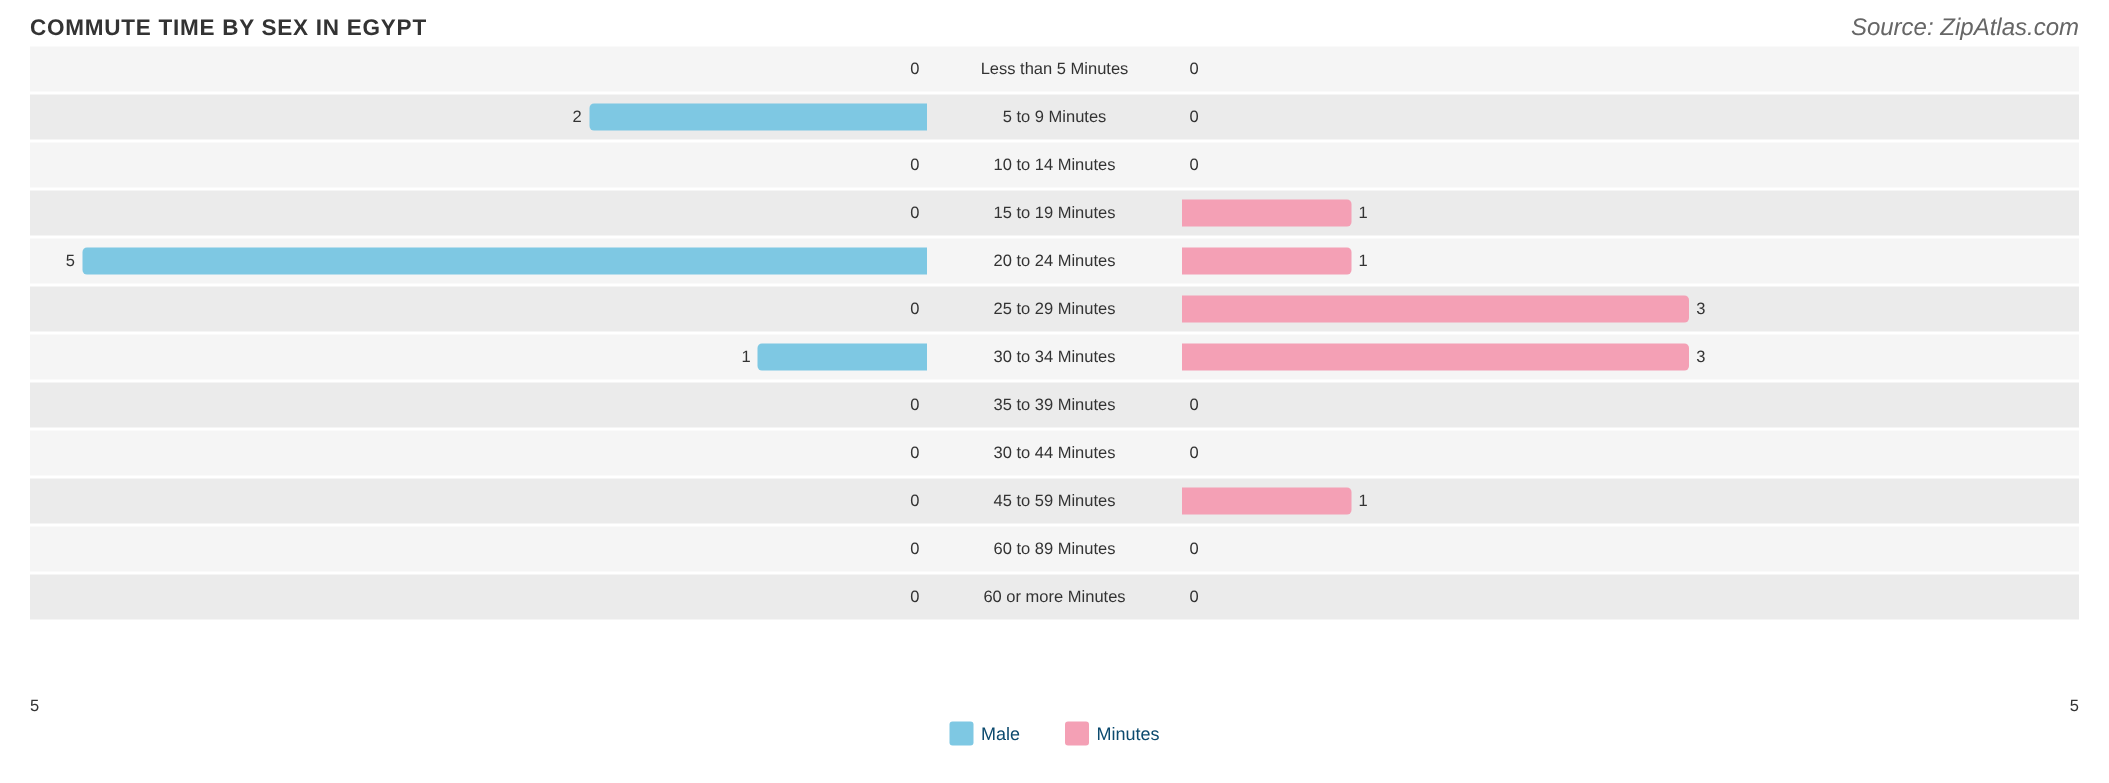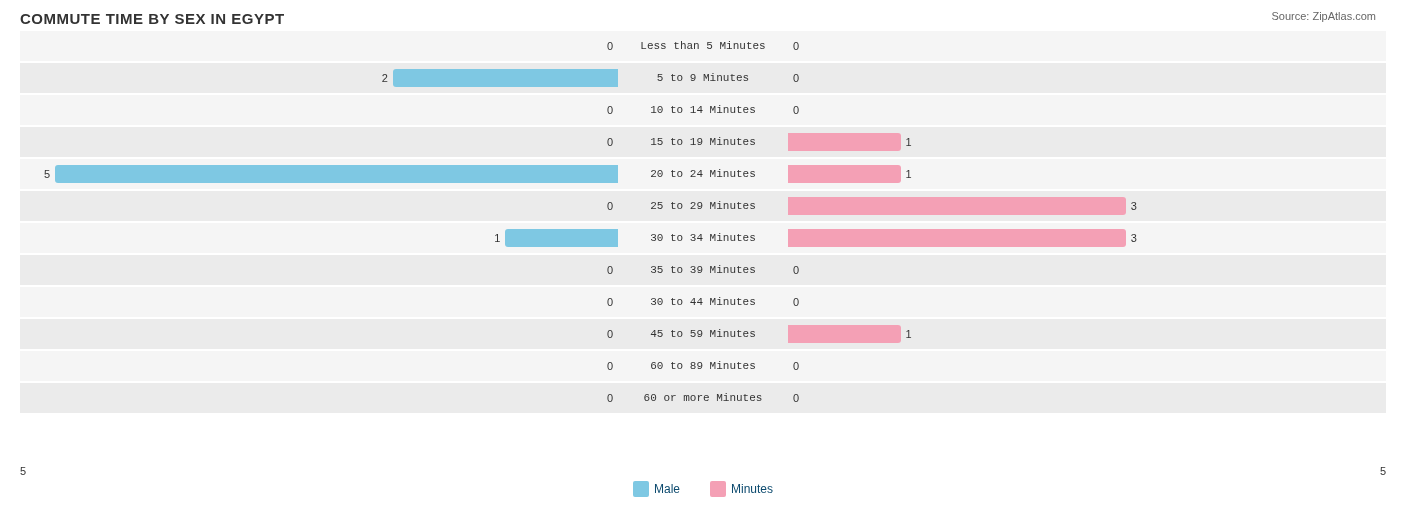--- a/index.html
+++ b/index.html
@@ -20,23 +20,24 @@
       font-size: 15px;
       font-weight: bold;
       color: #333;
       text-transform: uppercase;
       letter-spacing: 0.5px;
       margin-bottom: 4px;
     }
     .source {
       position: absolute;
       top: 10px;
-      right: 30px;
-      font-size: 11px;
+      right: 20px;
+      font-size: 16px;
       color: #666;
+      font-style: italic;
     }
     .chart-area {
       position: relative;
       width: 100%;
       height: 430px;
       margin-top: 2px;
     }
     .row {
       display: flex;
       align-items: center;
@@ -52,21 +53,20 @@
     }
     .label-center {
       position: absolute;
       left: 50%;
       transform: translateX(-50%);
       font-size: 11px;
       color: #333;
       white-space: nowrap;
       z-index: 10;
       text-align: center;
-      font-family: Liberation Mono, monospace;
     }
     .male-bar {
       position: absolute;
       height: 18px;
       top: 50%;
       transform: translateY(-50%);
       background: #7ec8e3;
       border-radius: 3px 0 0 3px;
       right: 50%;
     }

